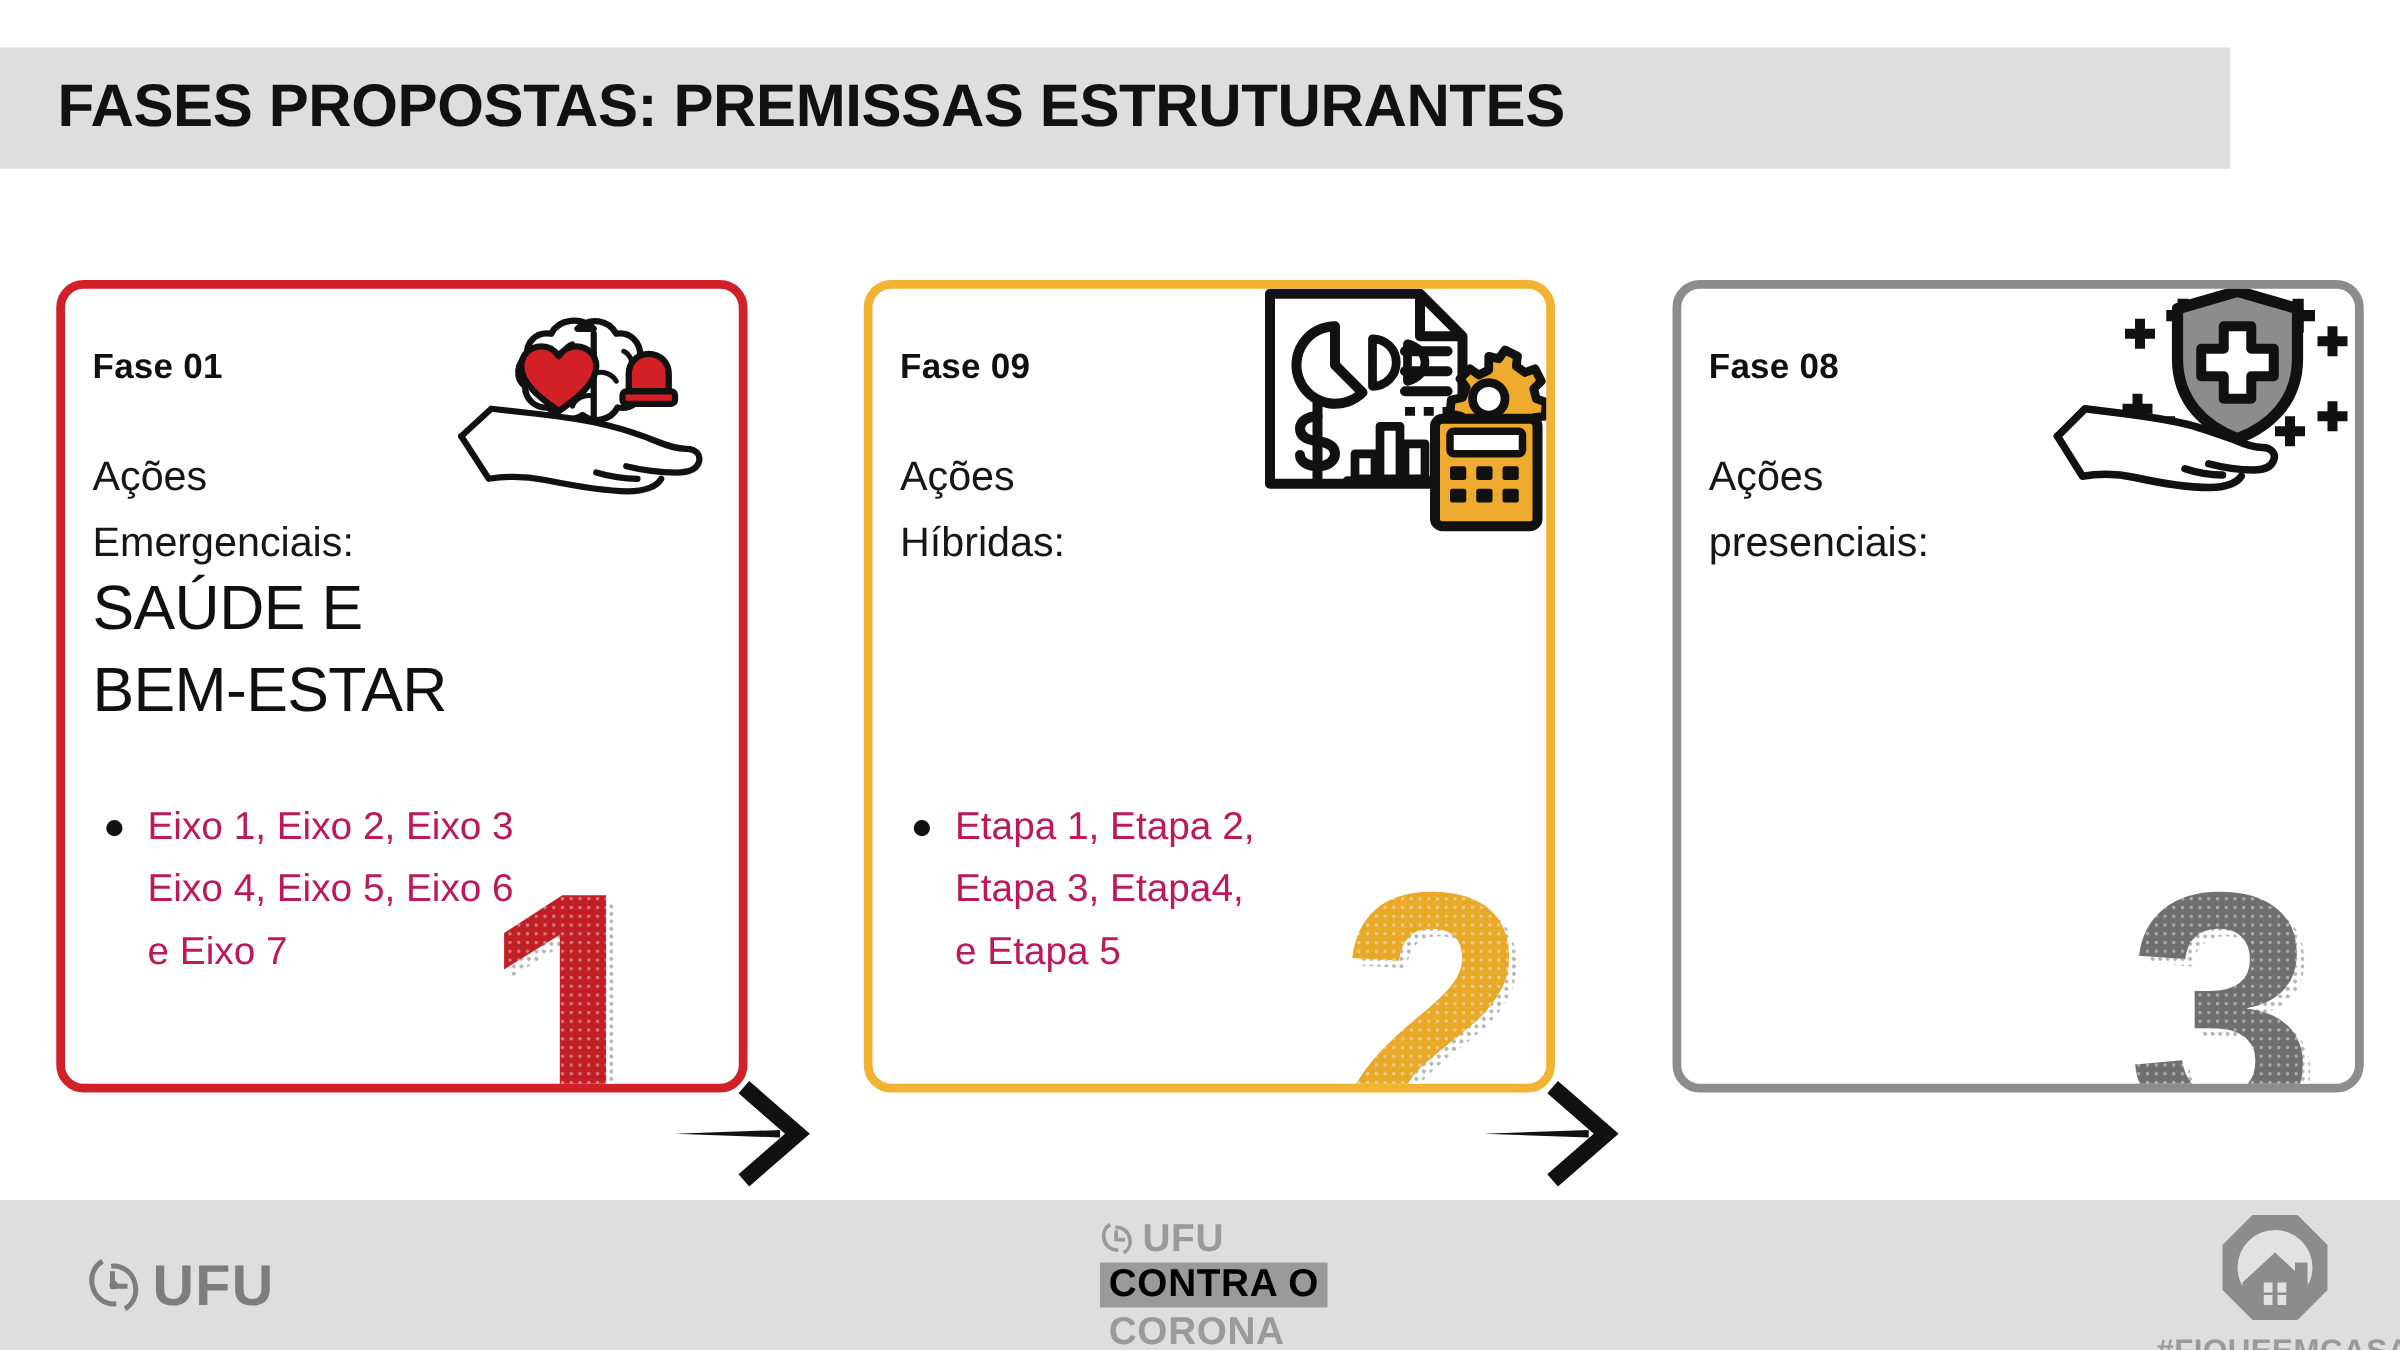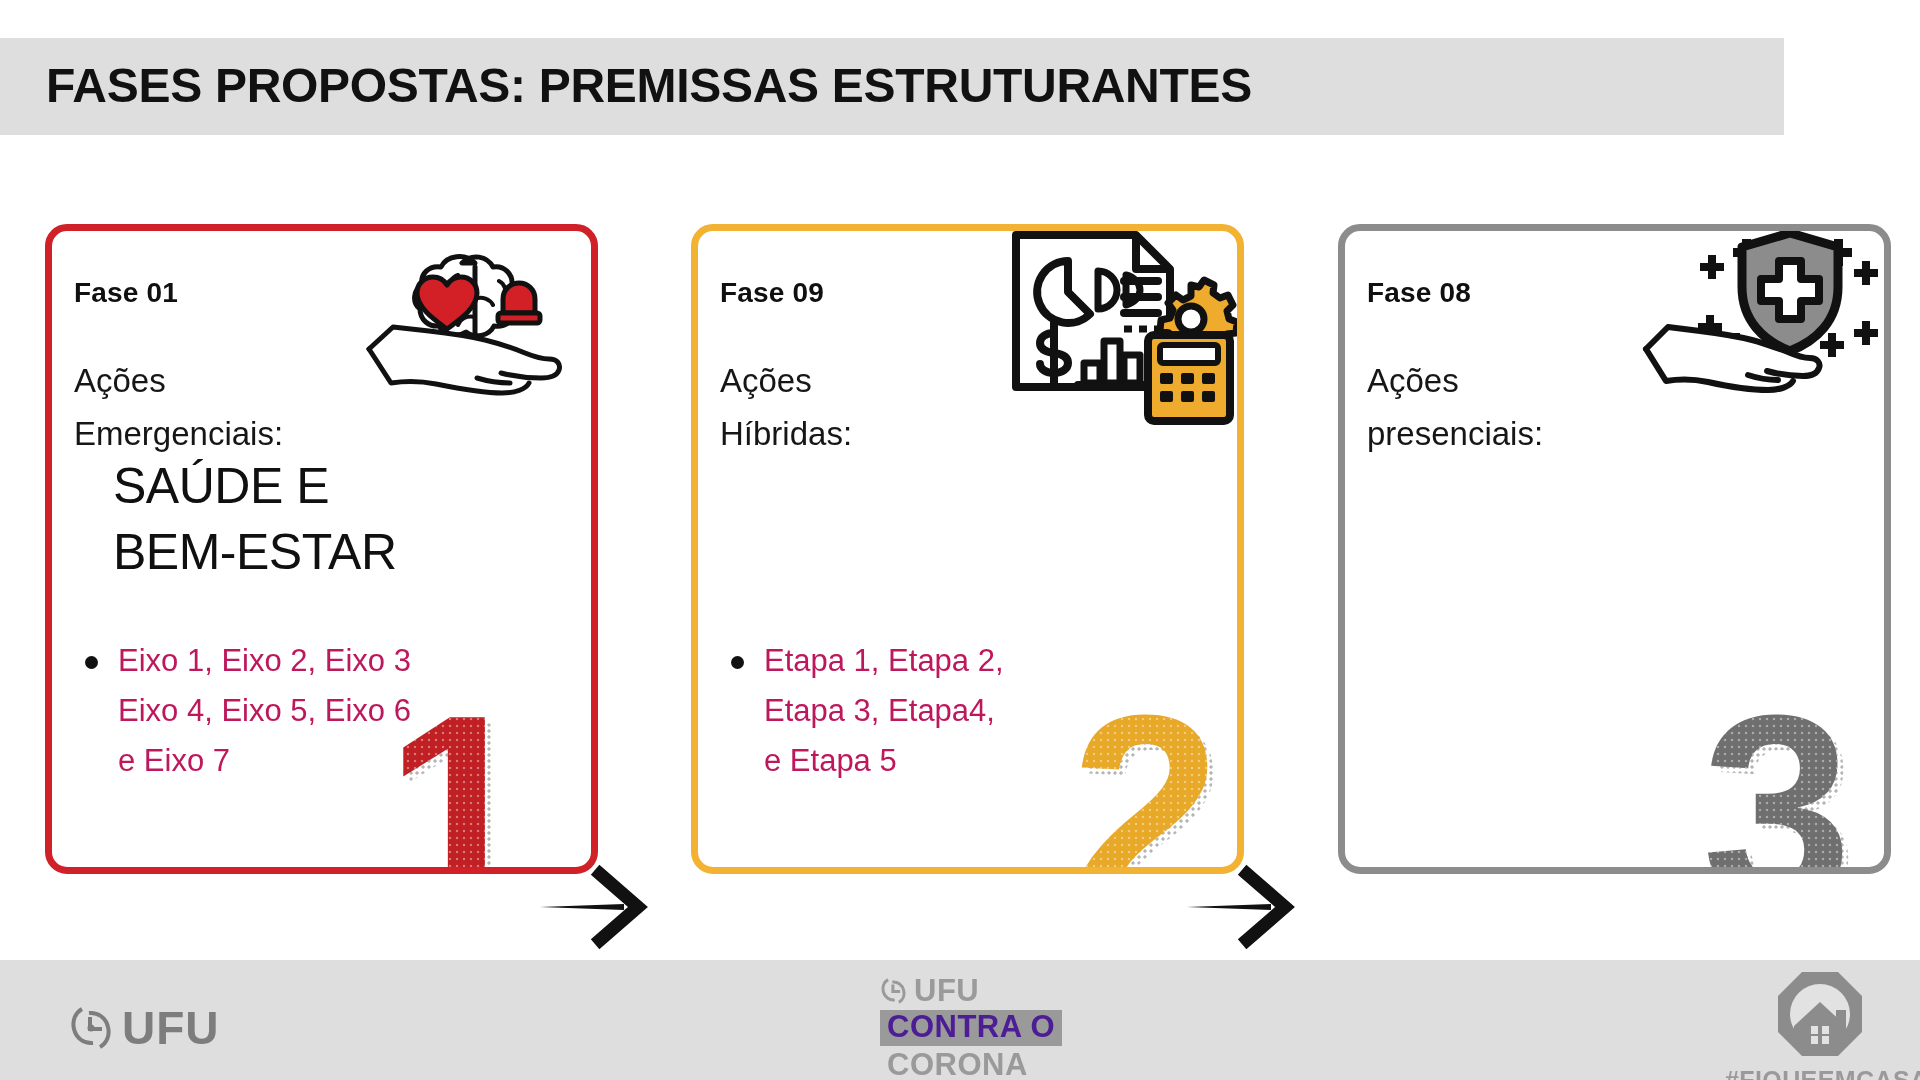--- a/index.html
+++ b/index.html
@@ -91,21 +91,20 @@
   .headline {
     position: absolute;
     left: 22px;
     top: 222px;
     font-size: 50px;
     font-weight: normal;
     color: #101010;
     line-height: 66px;
     letter-spacing: -0.5px;
     white-space: pre-line;
-    margin-left: 39px;
   }
 
   
   .bullets {
     position: absolute;
     left: 20px;
     top: 405px;
     width: 430px;
     list-style: none;
   }
@@ -244,21 +243,21 @@
   .logo-contra .lc-ufu {
     font-size: 31px;
     font-weight: bold;
     color: #9a9a9a;
     letter-spacing: 0.5px;
     line-height: 32px;
   }
   .logo-contra .lc-row2 {
     display: inline-block;
     background: #9a9a9a;
-    color: #4c1d95;
+    color: #000000;
     font-size: 31px;
     font-weight: bold;
     letter-spacing: 0.5px;
     padding: 1px 7px 3px 7px;
     line-height: 32px;
     margin-top: 3px;
   }
   .logo-contra .lc-row3 {
     font-size: 31px;
     font-weight: bold;

